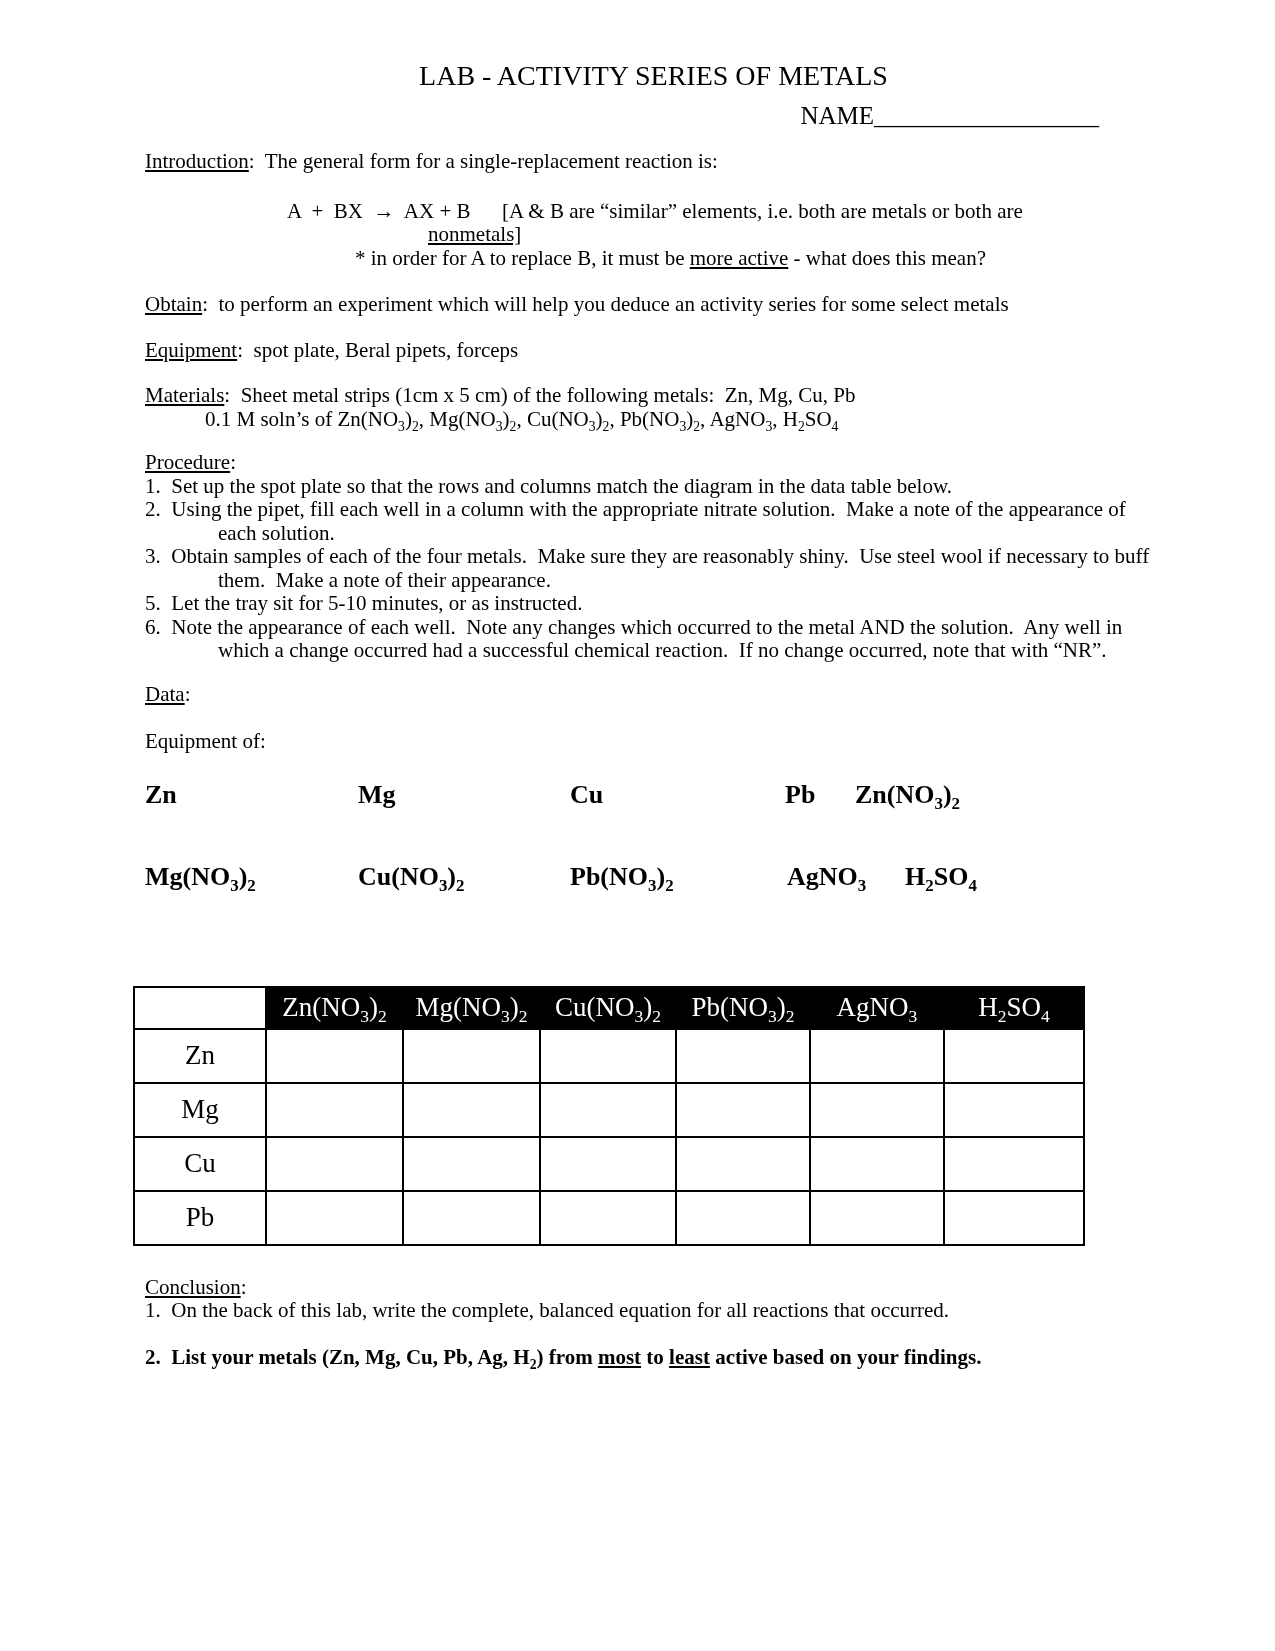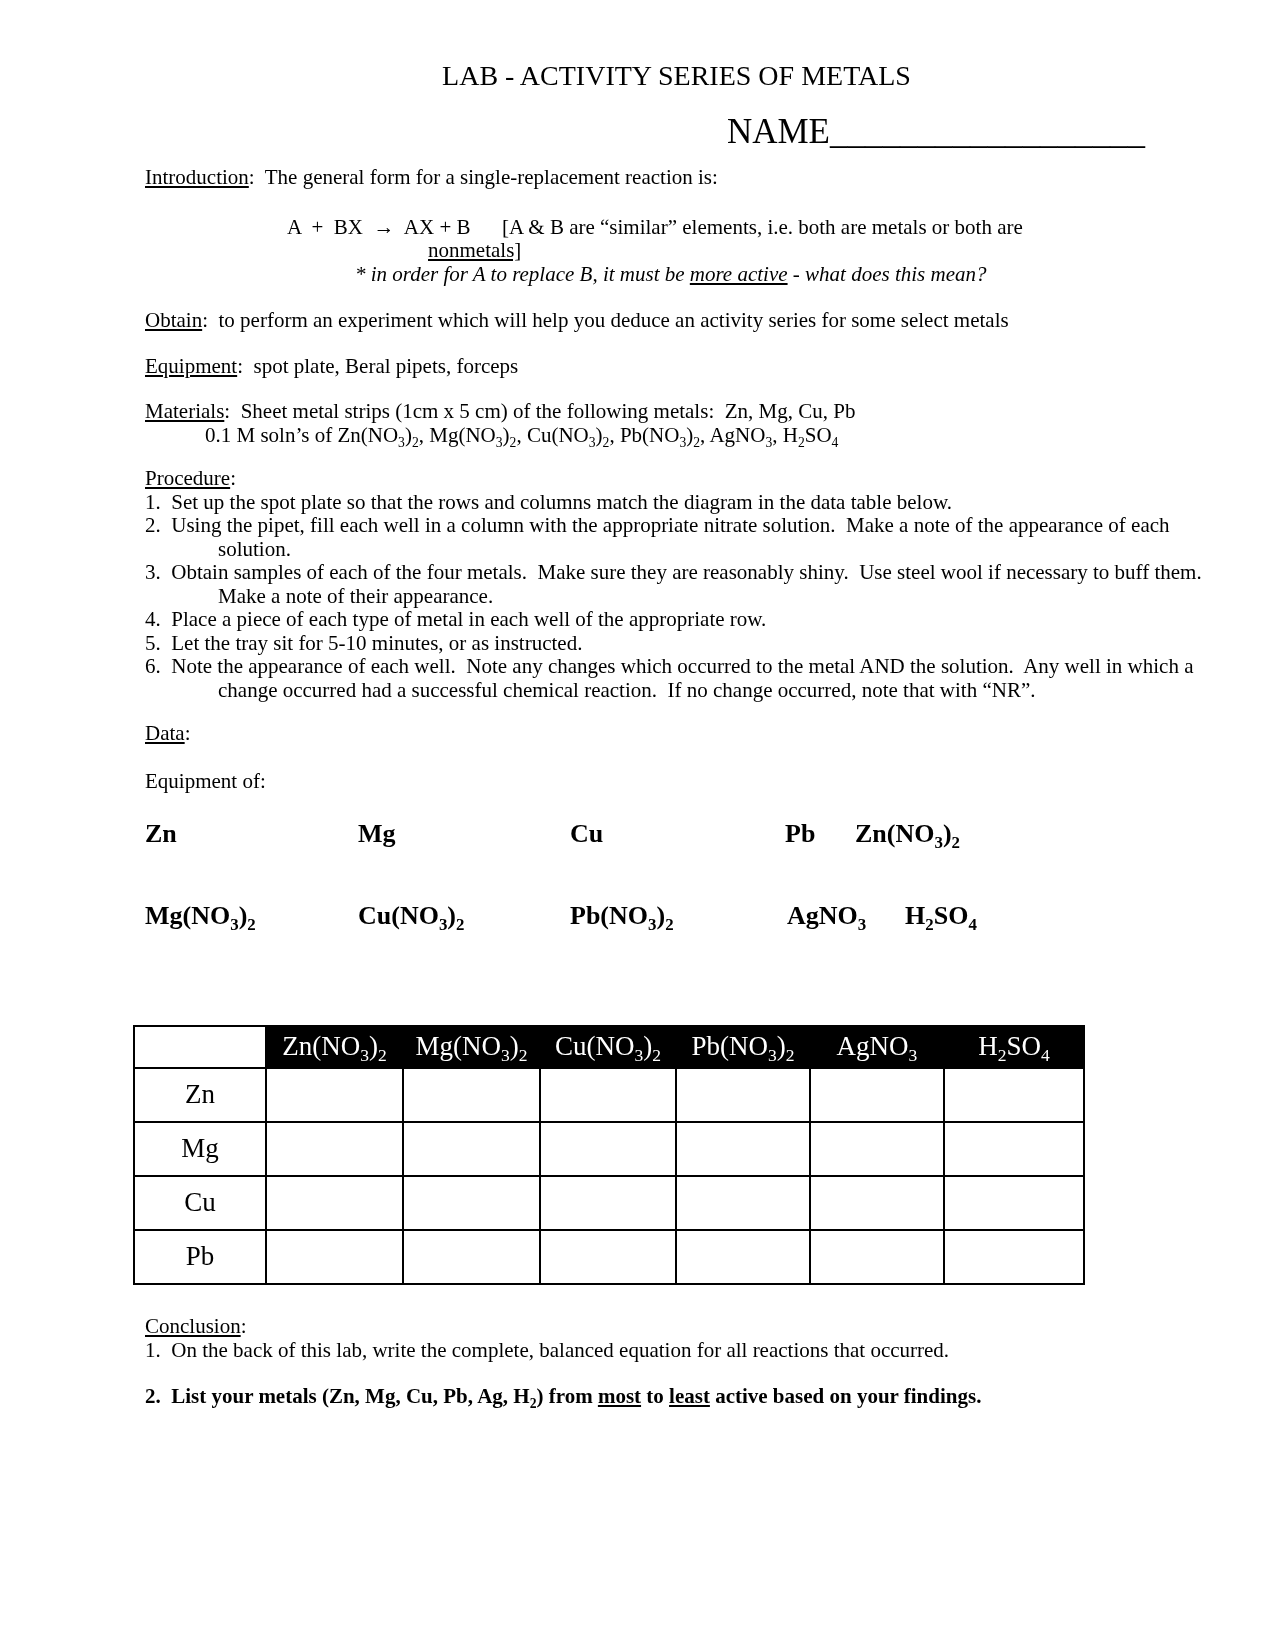--- a/index.html
+++ b/index.html
@@ -3,33 +3,33 @@
 <meta charset="utf-8">
 <style>
   * { margin:0; padding:0; box-sizing:border-box; }
   html,body { background:#ffffff; }
   body {
     width:1275px; height:1651px; overflow:hidden;
     color:#000;
     font-family:"Liberation Serif","DejaVu Serif",serif;
     font-size:21px; line-height:23.5px;
   }
-  .page { width:1275px; height:1651px; padding:58px 67px 0 145px; position:relative; }
+  .page { width:1275px; height:1651px; padding:58px 113px 0 145px; position:relative; }
   [data-bind],[data-bind-segments] { white-space:pre-wrap; }
   .u { text-decoration:underline; }
   .b { font-weight:bold; }
   sub { font-size:0.65em; line-height:0; }
 
   .title { font-size:28px; line-height:36px; text-align:center; }
-  .name-line { font-size:35px; line-height:36px; text-align:right; padding-right:63px; margin-top:20px; }
+  .name-line { font-size:25px; line-height:36px; text-align:right; padding-right:63px; margin-top:4px; }
 
   .intro-heading { margin-top:16px; }
   .eq1 { margin-top:26px; margin-left:142px; }
   .eq2 { margin-left:283px;text-decoration:underline; }
-  .eq3 { margin-left:210px;font-style:italic; }
+  .eq3 { margin-left:210px; }
 
   .purpose { margin-top:23px; }
   .equipment { margin-top:22px; }
   .materials { margin-top:22px; }
   .materials-line2 { margin-left:60px; }
 
   .procedure-heading { margin-top:20px; }
   .proc-item { padding-left:73px; text-indent:-73px; }
 
   .data-heading { margin-top:20px; }
@@ -72,21 +72,20 @@
 
   <div class="equipment" data-bind-segments="equipment.line"><span class="u">Equipment</span><span>:  spot plate, Beral pipets, forceps</span></div>
 
   <div class="materials" data-bind-segments="materials.line1"><span class="u">Materials</span><span>:  Sheet metal strips (1cm x 5 cm) of the following metals:  Zn, Mg, Cu, Pb</span></div>
   <div class="materials-line2" data-bind-segments="materials.line2"><span>0.1 M soln’s of Zn(NO</span><sub>3</sub><span>)</span><sub>2</sub><span>, Mg(NO</span><sub>3</sub><span>)</span><sub>2</sub><span>, Cu(NO</span><sub>3</sub><span>)</span><sub>2</sub><span>, Pb(NO</span><sub>3</sub><span>)</span><sub>2</sub><span>, AgNO</span><sub>3</sub><span>, H</span><sub>2</sub><span>SO</span><sub>4</sub></div>
 
   <div class="procedure-heading" data-bind-segments="procedure.heading"><span class="u">Procedure</span><span>:</span></div>
   <div class="proc-item" data-bind="procedure.items.0">1.  Set up the spot plate so that the rows and columns match the diagram in the data table below.</div>
   <div class="proc-item" data-bind="procedure.items.1">2.  Using the pipet, fill each well in a column with the appropriate nitrate solution.  Make a note of the appearance of each solution.</div>
   <div class="proc-item" data-bind="procedure.items.2">3.  Obtain samples of each of the four metals.  Make sure they are reasonably shiny.  Use steel wool if necessary to buff them.  Make a note of their appearance.</div>
-  <div class="proc-item" data-bind="procedure.items.3">4.  Place a piece of each type of metal in each well of the appropriate row.</div>
   <div class="proc-item" data-bind="procedure.items.4">5.  Let the tray sit for 5-10 minutes, or as instructed.</div>
   <div class="proc-item" data-bind="procedure.items.5">6.  Note the appearance of each well.  Note any changes which occurred to the metal AND the solution.  Any well in which a change occurred had a successful chemical reaction.  If no change occurred, note that with “NR”.</div>
 
   <div class="data-heading" data-bind-segments="data_section.heading"><span class="u">Data</span><span>:</span></div>
   <div class="appearance-label" data-bind="data_section.appearance_label">Equipment of:</div>
 
   <div class="app-row app-row1">
     <span class="cell r1-0" data-bind-segments="data_section.row1.0"><span>Zn</span></span>
     <span class="cell r1-1" data-bind-segments="data_section.row1.1"><span>Mg</span></span>
     <span class="cell r1-2" data-bind-segments="data_section.row1.2"><span>Cu</span></span>

